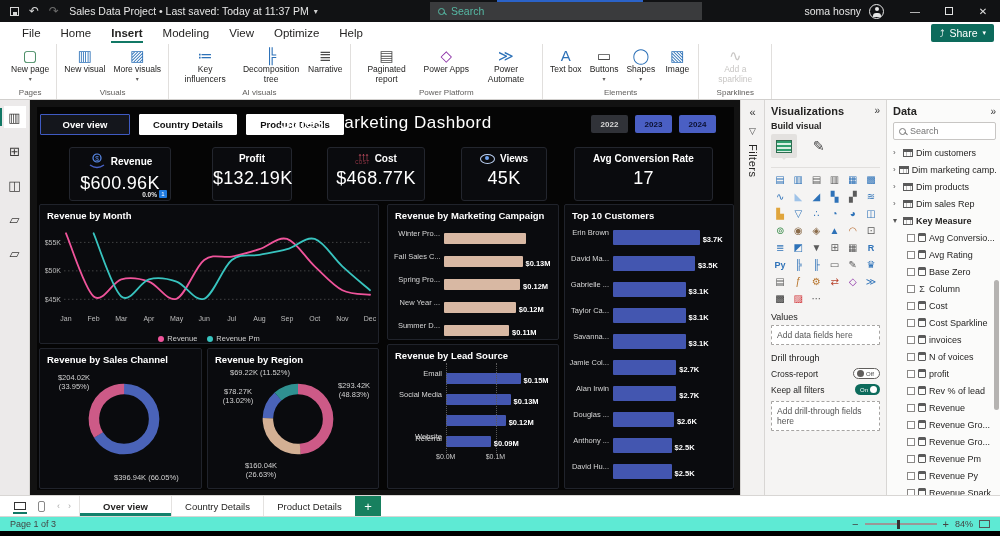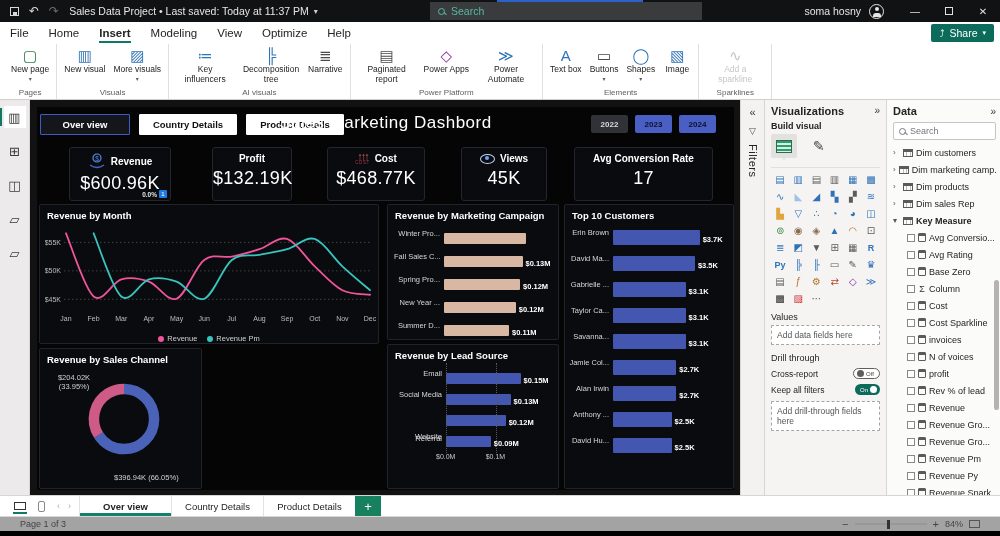--- a/index.html
+++ b/index.html
@@ -25,21 +25,21 @@
   .tb-right { margin-left:auto; display:flex; align-items:center; gap:0; height:100%; }
   .tb-user { font-size:10.5px; margin-right:8px; }
   .avatar { width:15px; height:15px; border-radius:50%; border:1.3px solid #e6e6e6; position:relative; margin-right:14px; }
   .avatar::before { content:""; position:absolute; top:2px; left:4.5px; width:4px; height:4px; border-radius:50%; background:#e6e6e6; }
   .avatar::after { content:""; position:absolute; bottom:1px; left:2.5px; width:8px; height:4px; border-radius:3px 3px 0 0; background:#e6e6e6; }
   .win-btn { width:34px; height:22px; display:flex; align-items:center; justify-content:center; color:#e1e1e1; font-size:10px; }
   .ico-max { width:8px; height:8px; border:1px solid #e1e1e1; }
   .top-accent { position:absolute; left:497px; top:0; width:146px; height:2px; background:#2b63c9; }
 
   
-  .rtabs { height:22px; background:#fff; display:flex; align-items:center; gap:2px; position:relative; flex:0 0 auto; }
+  .rtabs { height:22px; background:#fff; display:flex; align-items:center; padding-left:12px; gap:2px; position:relative; flex:0 0 auto; }
   .rtab { font-size:11.5px; color:#252423; padding:3px 10px 4px; position:relative; cursor:default; }
   .rtab.active { font-weight:bold; }
   .rtab.active::after { content:""; position:absolute; left:10px; right:10px; bottom:0; height:2px; background:#117865; }
   .share-btn { position:absolute; right:6px; top:2px; height:18px; background:#0d6b5c; color:#fff; font-size:10.5px; border-radius:2px; display:flex; align-items:center; gap:5px; padding:0 8px; }
   .share-ico { font-size:10px; }
   .share-caret { font-size:7px; }
 
   
   .ribbon { height:56px; background:#fff; border-bottom:1px solid #d1cfcd; display:flex; align-items:stretch; padding-left:4px; flex:0 0 auto; }
   .rgroup { display:flex; flex-direction:column; border-right:1px solid #e1dfdd; padding:2px 4px 0; }
@@ -162,21 +162,21 @@
   .tabsbar { height:21px; background:#fff; border-top:1px solid #d8d6d4; display:flex; align-items:stretch; flex:0 0 auto; }
   .view-icos { display:flex; align-items:center; gap:12px; padding:0 12px 0 14px; }
   .ico-monitor { width:12px; height:8px; border:1.2px solid #333; position:relative; }
   .ico-monitor.active::after { content:""; position:absolute; left:-2px; bottom:-5px; width:14px; height:2px; background:#117865; }
   .ico-phone { width:7px; height:11px; border:1.2px solid #888; border-radius:2px; }
   .tab-arrows { display:flex; align-items:center; gap:8px; color:#aaa; font-size:9px; padding-right:8px; }
   .ptab { display:flex; align-items:center; justify-content:center; min-width:92px; padding:0 12px; font-size:9.5px; color:#252423; border-left:1px solid #e4e2e0; position:relative; }
   .ptab.active { font-weight:bold; }
   .ptab.active::after { content:""; position:absolute; left:0; right:0; bottom:0; height:3px; background:#12806a; }
   .ptab-add { width:26px; background:#17805f; color:#fff; display:flex; align-items:center; justify-content:center; font-size:13px; }
-  .statusbar { height:15px; background:#a3a3a3; border-top:1px solid #d8d6d4; display:flex; align-items:center; font-size:9px; color:#444; padding:0 20px; flex:0 0 auto; }
+  .statusbar { height:15px; background:#5eead4; border-top:1px solid #d8d6d4; display:flex; align-items:center; font-size:9px; color:#444; padding:0 10px; flex:0 0 auto; }
   .sb-right { margin-left:auto; display:flex; align-items:center; gap:6px; }
   .slider { width:72px; height:1.6px; background:#9a9896; position:relative; }
   .slider .thumb { position:absolute; left:32px; top:-3.7px; width:3.5px; height:9px; background:#333; }
   .fit-ico { width:11px; height:8px; border:1.2px solid #555; }
   .bottom-black { height:5px; background:#000; flex:0 0 auto; }
 
   svg text { font-family:"Liberation Sans","DejaVu Sans",sans-serif; }
 </style>
 </head>
 <body>
@@ -477,40 +477,57 @@
               </div>
               <div class="brow" style="height: 26px;">
                 <span class="blabel" style="width: 44px;">Jamie Col...</span>
                 <span class="bwrap"><span class="hbar" style="display: inline-block; width: 63.2195px; height: 15px; background: rgb(67, 86, 176); vertical-align: middle;"></span><span class="bval">$2.7K</span></span>
               </div>
               <div class="brow" style="height: 26px;">
                 <span class="blabel" style="width: 44px;">Alan Irwin</span>
                 <span class="bwrap"><span class="hbar" style="display: inline-block; width: 63.2195px; height: 15px; background: rgb(67, 86, 176); vertical-align: middle;"></span><span class="bval">$2.7K</span></span>
               </div>
               <div class="brow" style="height: 26px;">
+                <span class="blabel" style="width: 44px;">Douglas ...</span>
+                <span class="bwrap"><span class="hbar" style="display: inline-block; width: 60.878px; height: 15px; background: rgb(67, 86, 176); vertical-align: middle;"></span><span class="bval">$2.6K</span></span>
+              </div>
+              <div class="brow" style="height: 26px;">
                 <span class="blabel" style="width: 44px;">Anthony ...</span>
                 <span class="bwrap"><span class="hbar" style="display: inline-block; width: 58.5366px; height: 15px; background: rgb(67, 86, 176); vertical-align: middle;"></span><span class="bval">$2.5K</span></span>
               </div>
               <div class="brow" style="height: 26px;">
                 <span class="blabel" style="width: 44px;">David Hu...</span>
                 <span class="bwrap"><span class="hbar" style="display: inline-block; width: 58.5366px; height: 15px; background: rgb(67, 86, 176); vertical-align: middle;"></span><span class="bval">$2.5K</span></span>
               </div>
             </div>
         </div>
 
         <div class="panel p-channel">
           <div class="ptitle">Revenue by Sales Channel</div>
           <svg id="donut-channel" width="84" height="84" viewBox="0 0 120 120" style="position:absolute; left:42px; top:28px;">
               <circle cx="60" cy="60" r="43" fill="none" stroke="#4a63b8" stroke-width="15" stroke-dasharray="178.451887501861 270.1769682087222" transform="rotate(-90 60 60)"></circle>
               <circle cx="60" cy="60" r="43" fill="none" stroke="#cd5a87" stroke-width="15" stroke-dasharray="91.72508070686119 270.1769682087222" transform="rotate(147.78 60 60)"></circle>
             </svg>
           <div class="dlabel" style="left:8px; top:24px; width:52px; text-align:center;">$204.02K (33.95%)</div>
           <div class="dlabel" style="left:74px; top:124px;">$396.94K (66.05%)</div>
         </div>
 
+        <div class="panel p-region">
+          <div class="ptitle">Revenue by Region</div>
+          <svg id="donut-region" width="84" height="84" viewBox="0 0 120 120" style="position:absolute; left:48px; top:28px;">
+              <circle cx="60" cy="60" r="43" fill="none" stroke="#cd5a87" stroke-width="15" stroke-dasharray="131.92741357631903 270.1769682087222" transform="rotate(-90 60 60)"></circle>
+              <circle cx="60" cy="60" r="43" fill="none" stroke="#d3b094" stroke-width="15" stroke-dasharray="71.94812663398271 270.1769682087222" transform="rotate(85.78800000000001 60 60)"></circle>
+              <circle cx="60" cy="60" r="43" fill="none" stroke="#4a63b8" stroke-width="15" stroke-dasharray="35.177041260775624 270.1769682087222" transform="rotate(181.656 60 60)"></circle>
+              <circle cx="60" cy="60" r="43" fill="none" stroke="#2f9090" stroke-width="15" stroke-dasharray="31.124386737644798 270.1769682087222" transform="rotate(228.52799999999996 60 60)"></circle>
+            </svg>
+          <div class="dlabel" style="left:22px; top:19px; white-space:nowrap;">$69.22K (11.52%)</div>
+          <div class="dlabel" style="left:6px; top:38px; width:48px; text-align:center;">$78.27K (13.02%)</div>
+          <div class="dlabel" style="left:28px; top:112px; width:50px; text-align:center;">$160.04K (26.63%)</div>
+          <div class="dlabel" style="left:122px; top:32px; width:48px; text-align:center;">$293.42K (48.83%)</div>
+        </div>
 
         <div class="panel p-lead">
           <div class="ptitle">Revenue by Lead Source</div>
           <div id="lead-bars" style="padding:6px 2px 0 6px; position:relative;">
               <div class="brow" style="height: 21px;">
                 <span class="blabel" style="width: 52px;">Email</span>
                 <span class="bwrap"><span class="hbar" style="display: inline-block; width: 74.5455px; height: 11px; background: rgb(67, 86, 176); vertical-align: middle;"></span><span class="bval">$0.15M</span></span>
               </div>
               <div class="brow" style="height: 21px;">
                 <span class="blabel" style="width: 52px;">Social Media</span>

